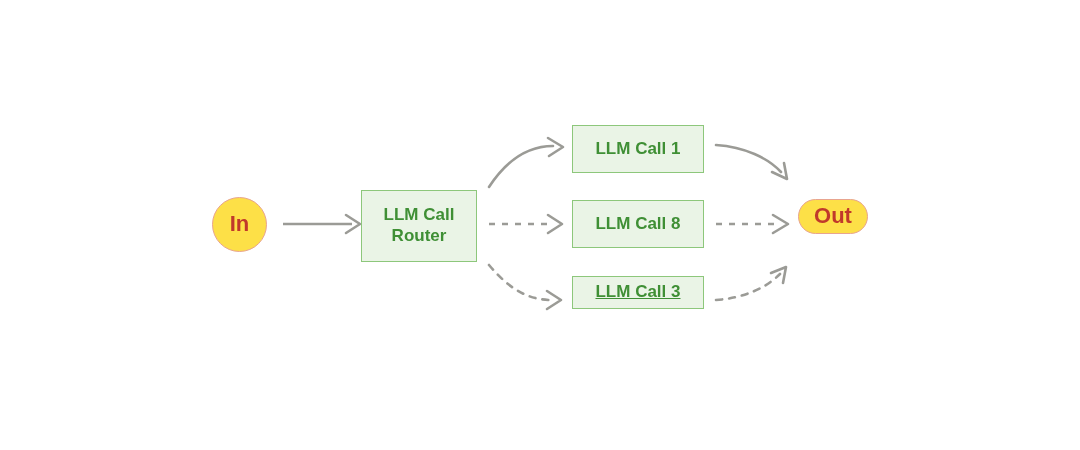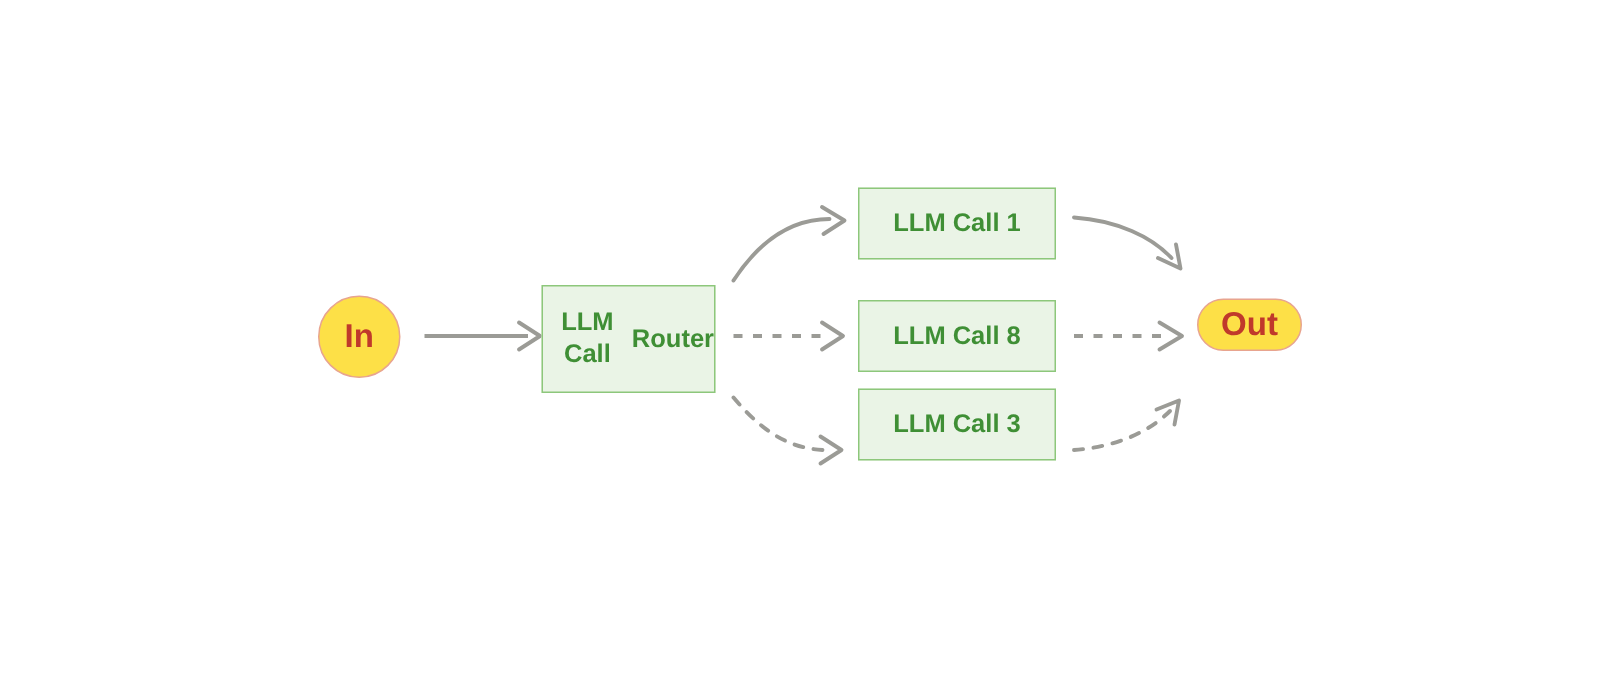--- a/index.html
+++ b/index.html
@@ -94,34 +94,34 @@
     <g>
       <path d="M 716 300 C 744 298 766 288 780 274" fill="none" stroke="#9b9b96" stroke-width="2.6" stroke-dasharray="6 7" stroke-linecap="round"></path>
       <path d="M 771 273 L 786 267 L 783 283" fill="none" stroke="#9b9b96" stroke-width="2.6" stroke-linecap="round" stroke-linejoin="round"></path>
     </g>
   </svg>
 
   <div class="node node-terminal node-in" style="left:212px; top:197px; width:55px; height:55px;">
     <span>In</span>
   </div>
 
-  <div class="node node-box" style="left:361px; top:190px; width:116px; height:72px; flex-direction:row;align-items:center;">
+  <div class="node node-box" style="left:361px; top:190px; width:116px; height:72px; flex-direction:column;align-items:center;">
     <span>LLM Call</span>
     <span>Router</span>
   </div>
 
   <div class="node node-box" style="left:572px; top:125px; width:132px; height:48px;">
     <span>LLM Call 1</span>
   </div>
 
   <div class="node node-box" style="left:572px; top:200px; width:132px; height:48px;">
     <span>LLM Call 8</span>
   </div>
 
-  <div class="node node-box" style="left:572px; top:259px; width:132px; height:48px;">
+  <div class="node node-box" style="left:572px; top:276px; width:132px; height:33px;text-decoration:underline;">
     <span>LLM Call 3</span>
   </div>
 
   <div class="node node-terminal node-out" style="left:798px; top:199px; width:70px; height:35px;">
     <span>Out</span>
   </div>
 
 </div>
 
 </body></html>

